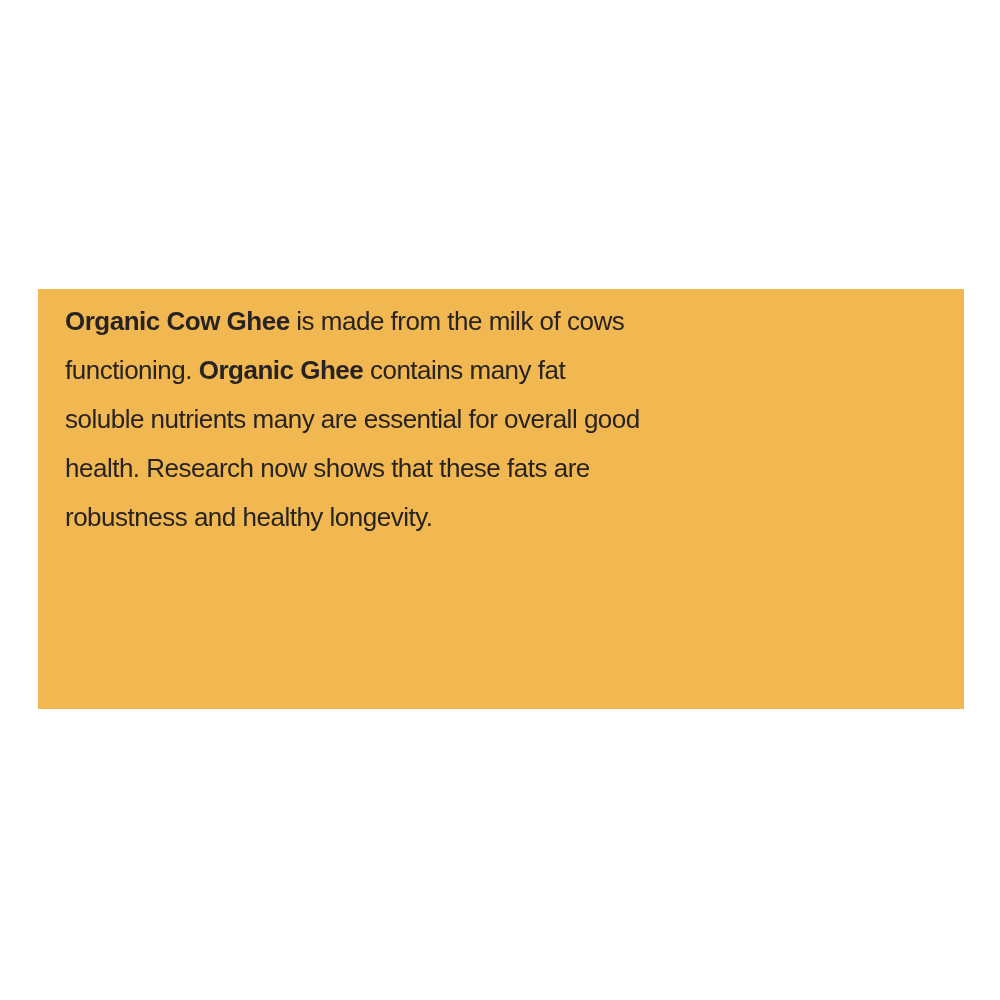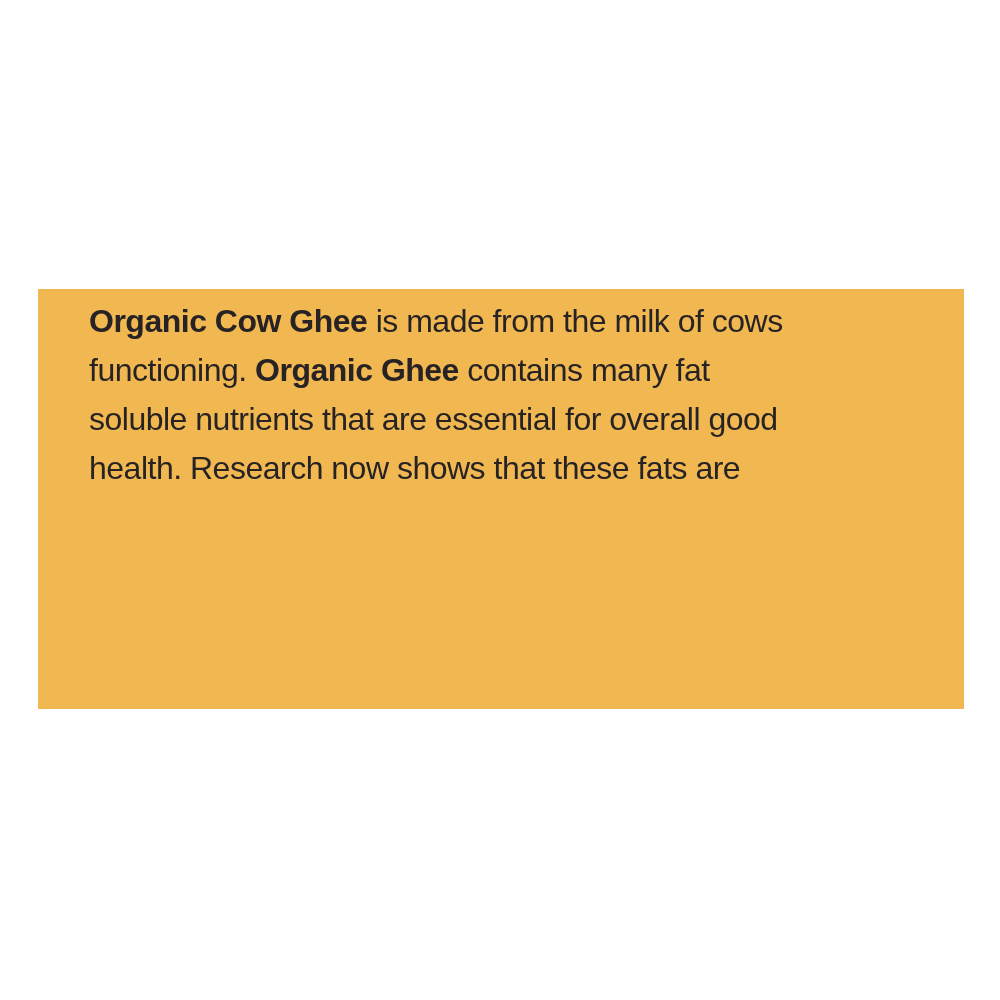--- a/index.html
+++ b/index.html
@@ -17,25 +17,24 @@
   .ghee-panel {
     position: absolute;
     left: 38px;
     top: 289px;
     width: 926px;
     height: 420px;
     box-sizing: border-box;
     padding: 8px 20px 16px 27px;
   }
   .text-line {
-    font-size: 32px;
+    font-size: 26px;
     line-height: 49px;
     letter-spacing: -0.5px;
     white-space: nowrap;
-    margin-left: 24px;
   }
   .seg-bold {
     font-weight: bold;
   }
 </style>
 </head>
 <body style="background: rgb(255, 255, 255);">
 
 <div class="ghee-panel" style="background: rgb(241, 184, 81); color: rgb(39, 35, 36);">
 
@@ -43,22 +42,25 @@
     <span class="seg-bold">Organic Cow Ghee</span><span> is made from the milk of cows</span>
   </div>
 
 
 
   <div class="text-line">
     <span>functioning. </span><span class="seg-bold">Organic Ghee</span><span> contains many fat</span>
   </div>
 
   <div class="text-line">
-    <span>soluble nutrients that are essential for overall good</span>
+    <span>soluble nutrients many are essential for overall good</span>
   </div>
 
   <div class="text-line">
     <span>health. Research now shows that these fats are</span>
   </div>
 
 
+  <div class="text-line">
+    <span>robustness and healthy longevity.</span>
+  </div>
 
 </div>
 
 </body></html>

